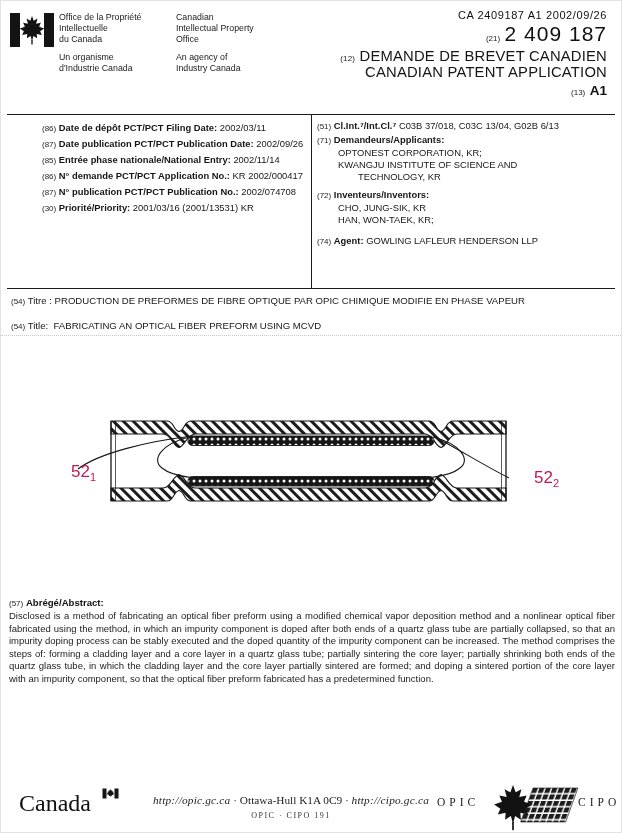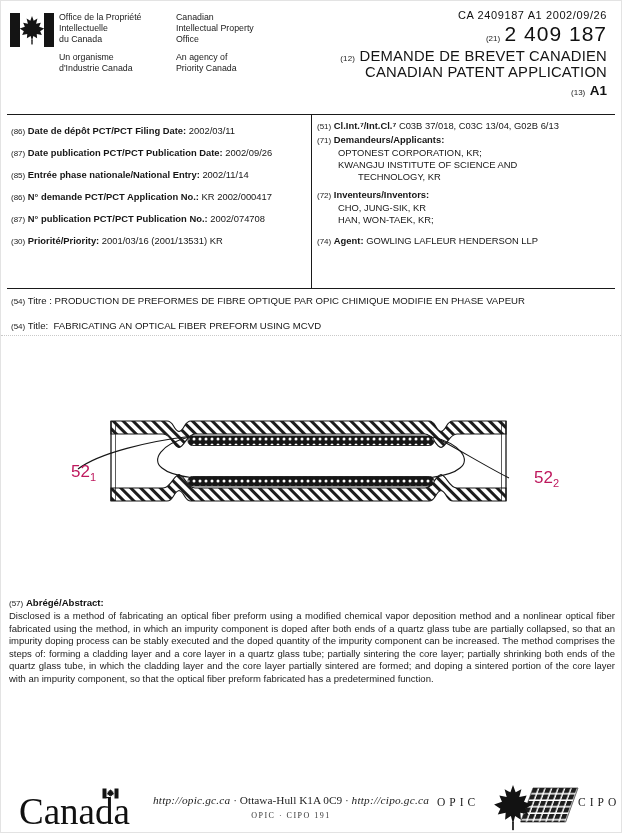--- a/index.html
+++ b/index.html
@@ -17,39 +17,39 @@
   .code{font-size:8px;color:#222;}
   .appnum{font-size:21px;font-weight:400;letter-spacing:1px;}
   .typ{font-size:14.8px;letter-spacing:.2px;color:#151515;}
   .kindval{font-size:13.5px;font-weight:700;}
   
   .hrule{height:0;border-top:1.4px solid #1a1a1a;}
   .vrule{width:0;border-left:1.2px solid #1a1a1a;}
   .dotrule{height:0;border-top:1px dotted #c9c9c9;}
   
   .bib{font-size:9.4px;color:#161616;}
-  .bibL .row{line-height:21px;white-space:nowrap;}
+  .bibL .row{line-height:15px;white-space:nowrap;margin-left:31px;}
   .bib .lbl{font-weight:700;}
   .bibR{line-height:12px;}
   .bibR .blk{margin:0 0 0 0;}
   .ind{padding-left:21px;}
   .ind2{padding-left:41px;}
   .nw{white-space:nowrap;}
   
   .titleblk{font-size:9.6px;line-height:12.4px;color:#161616;}
   .hang{padding-left:33px;text-indent:-33px;}
   
   .figlabel{font-size:17px;color:#be185d;font-family:"Liberation Sans",sans-serif;margin-left:26px;}
   .figlabel sub{font-size:11px;}
   
   .abshead{font-size:9.6px;}
   .abstext{font-size:9.5px;line-height:12.6px;text-align:justify;color:#1b1b1b;}
   
   .serif{font-family:"Liberation Serif", serif;}
-  .wordmark{font-size:37px;color:#111;}
+  .wordmark{font-size:24px;color:#111;}
   .addr{font-size:11.3px;color:#222;text-align:center;}
   .addr i{letter-spacing:.2px;}
   .smallcode{font-size:8px;letter-spacing:1.5px;text-align:center;color:#333;}
   .logotxt{font-size:11.5px;letter-spacing:4px;color:#222;}
   svg{display:block;}
 </style>
 </head>
 <body>
 
 <div class="page">
@@ -65,21 +65,21 @@
 
   <div class="abs agency prelines" style="left:58px;top:11px">Office de la Propriété
 Intellectuelle
 du Canada</div>
   <div class="abs agency prelines" style="left:58px;top:51px">Un organisme
 d'Industrie Canada</div>
   <div class="abs agency prelines" style="left:175px;top:11px">Canadian
 Intellectual Property
 Office</div>
   <div class="abs agency prelines" style="left:175px;top:51px">An agency of
-Priority Canada</div>
+Industry Canada</div>
 
   <div class="abs hdr-right docref" style="top:8px">CA 2409187 A1 2002/09/26</div>
   <div class="abs hdr-right" style="top:21px">
     <span class="code">(21)</span>
     <span class="appnum">2 409 187</span>
   </div>
   <div class="abs hdr-right typ" style="top:47px">
     <span class="code">(12)</span>
     <span>DEMANDE DE BREVET CANADIEN</span>
   </div>

